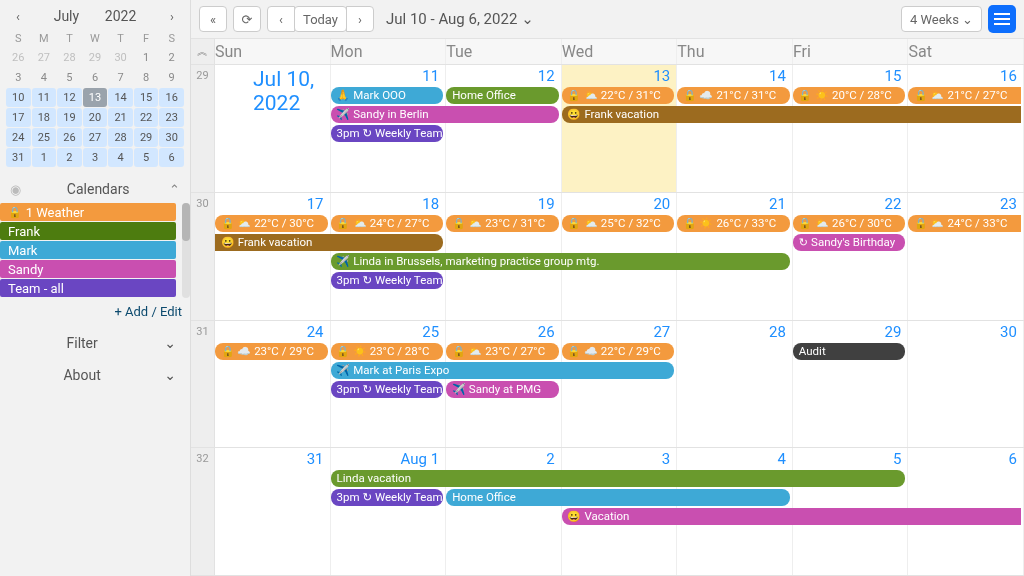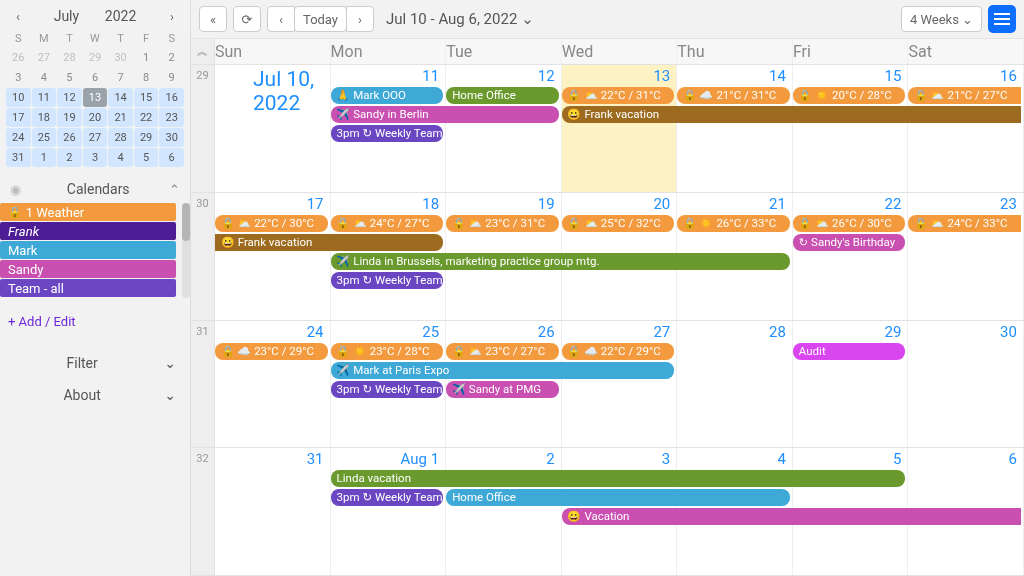--- a/index.html
+++ b/index.html
@@ -18,21 +18,21 @@
   .section-head { display:flex; align-items:center; justify-content:space-between; padding:8px 10px 6px 10px; color:#555;}
   .section-head .eye { color:#bbb; padding-right:6px;}
   .section-head .title { flex:1; text-align:center; font-size:14px;}
   .section-head .chev { color:#888;}
   .cal-list { padding:0 4px 0 0;}
   .cal-item { padding:2px 8px; color:#fff; font-size:13px; border-radius:2px; margin-bottom:1px; display:flex; align-items:center; height:18px;}
   .cal-item .lock { margin-right:4px; font-size:11px; }
   .cal-wrap { display:flex; }
   .cal-scroll { width:8px; background:#e0e0e0; border-radius:4px; position:relative; margin-left:2px;}
   .cal-thumb { position:absolute; left:0; right:0; top:0; height:40%; background:#b5b5b5; border-radius:4px;}
-  .add-edit { color:#6d28d9; padding:16px 8px; cursor:pointer; font-size:13px;}
+  .add-edit { color:#0c4a6e; padding:6px 8px; cursor:pointer; font-size:13px;text-align:right;}
   .filter-row, .about-row { display:flex; justify-content:space-between; align-items:center; padding:10px 14px 6px 0; color:#555; font-size:14px;}
   .filter-row span:first-child,.about-row span:first-child{flex:1; text-align:center;}
   .main { flex:1; background:#fff; display:flex; flex-direction:column; border-left:1px solid #ddd; }
   .toolbar { display:flex; align-items:center; gap:6px; padding:5px 8px; background:#f2f2f2; border-bottom:1px solid #e2e2e2; }
   .tbtn { border:1px solid #ccc; background:#fff; border-radius:4px; height:26px; min-width:28px; display:flex; align-items:center; justify-content:center; cursor:pointer; color:#666; font-size:13px; padding:0 8px;}
   .tbtn.icon { padding:0; width:28px;}
   .tbtn-group { display:flex; }
   .tbtn-group .tbtn { border-radius:4px; margin-left:-1px;}
   .tbtn-group .tbtn:first-child{border-radius:4px 0 0 4px; margin-left:0;}
   .tbtn-group .tbtn:last-child{border-radius:0 4px 4px 0;}
@@ -124,21 +124,21 @@
     <span class="eye">◉</span>
     <span class="title">Calendars</span>
     <span class="chev">⌃</span>
   </div>
   <div class="cal-wrap">
     <div class="cal-list" id="cal-list" style="flex:1;">
         <div class="cal-item" style="background: rgb(243, 154, 62);">
           <span class="lock">🔒</span>
           <span>1 Weather</span>
         </div>
-        <div class="cal-item" style="background: #4c1d95; font-style: italic;">
+        <div class="cal-item" style="background: #4d7c0f;">
           <span>Frank</span>
         </div>
         <div class="cal-item" style="background: rgb(62, 169, 214);">
           <span>Mark</span>
         </div>
         <div class="cal-item" style="background: rgb(201, 79, 176);">
           <span>Sandy</span>
         </div>
         <div class="cal-item" style="background: rgb(106, 70, 194); text-align: right;">
           <span>Team - all</span>
@@ -368,21 +368,21 @@
             <span>23°C / 28°C</span>
           </div>
           <div class="ev" style="background: rgb(243, 154, 62); left: 28.5714%; width: calc(14.2857% - 3px); top: 0px;">
             <span class="em">🔒 ⛅</span>
             <span>23°C / 27°C</span>
           </div>
           <div class="ev" style="background: rgb(243, 154, 62); left: 42.8571%; width: calc(14.2857% - 3px); top: 0px;">
             <span class="em">🔒 ☁️</span>
             <span>22°C / 29°C</span>
           </div>
-          <div class="ev" style="background: #d946ef; left: 71.4286%; width: calc(14.2857% - 3px); top: 0px;">
+          <div class="ev" style="background: #404040; left: 71.4286%; width: calc(14.2857% - 3px); top: 0px;">
             <span>Audit</span>
           </div>
           <div class="ev" style="background: rgb(62, 169, 214); left: 14.2857%; width: calc(42.8571% - 3px); top: 19px;">
             <span class="em">✈️</span>
             <span>Mark at Paris Expo</span>
           </div>
           <div class="ev" style="background: rgb(106, 70, 194); left: 14.2857%; width: calc(14.2857% - 3px); top: 38px;">
             <span>3pm ↻ Weekly Team</span>
           </div>
           <div class="ev" style="background: rgb(201, 79, 176); left: 28.5714%; width: calc(14.2857% - 3px); top: 38px;">

